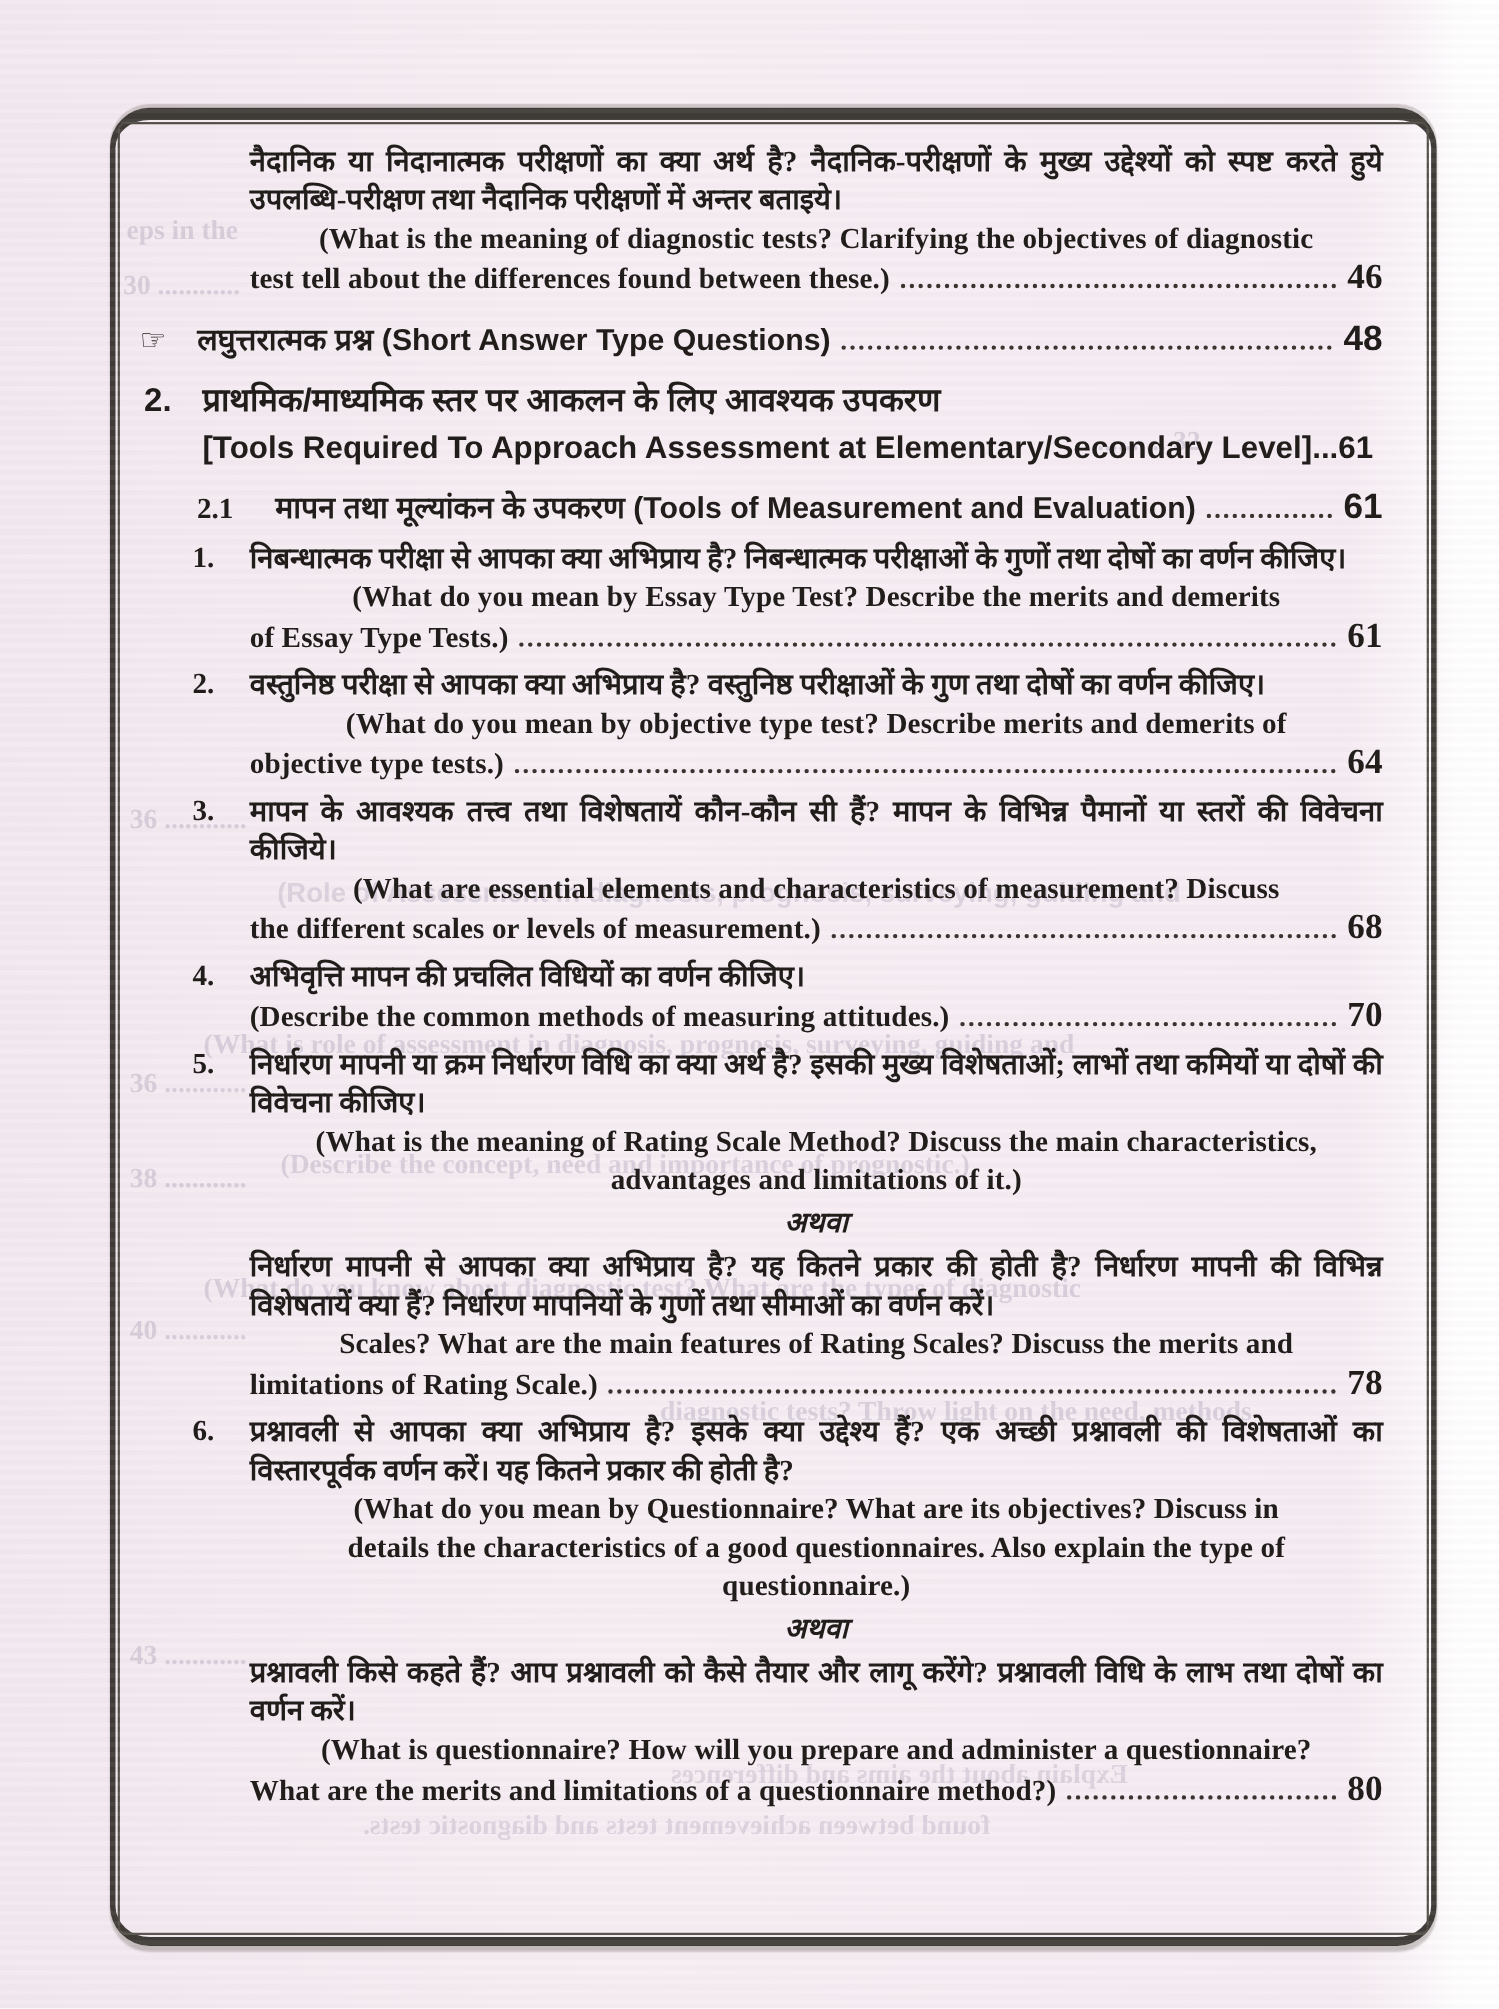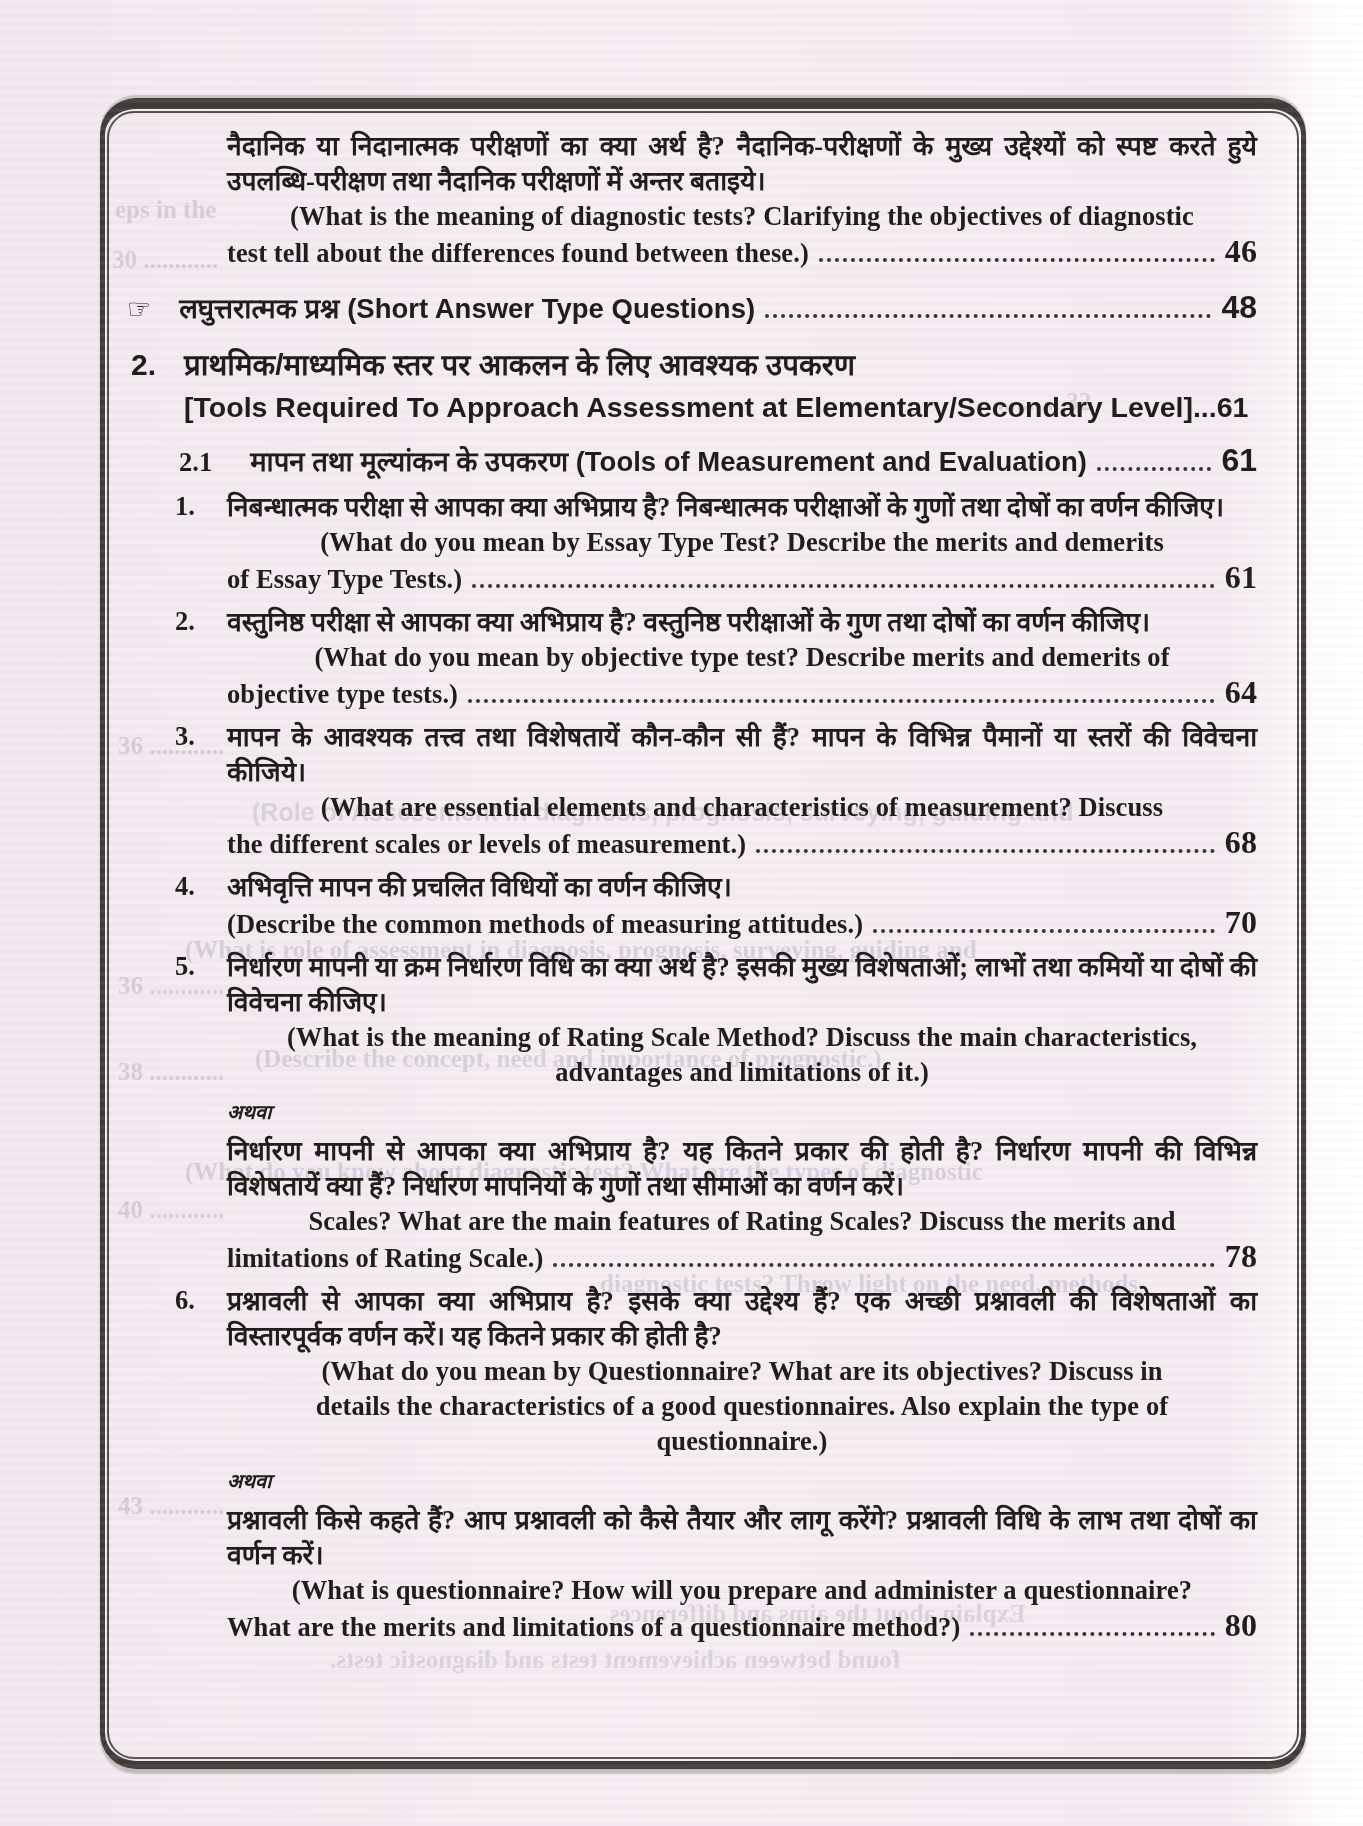--- a/index.html
+++ b/index.html
@@ -20,38 +20,38 @@
   
   .frame-outer{
     position:absolute;left:100px;top:98px;width:1196px;height:1652px;
     border:5px solid #3e3a36;border-top-width:11px;border-bottom-width:8px;
     border-radius:36px;
     box-shadow:0 5px 2px rgba(110,100,95,0.35), 0 -3px 1px rgba(110,100,95,0.28);
     background:transparent;
   }
   .frame-inner{
     position:absolute;inset:2px;
-    border:2.5px solid #514c46;border-radius:27px;
+    border:2.5px solid #514c46;border-radius:7px;
     padding:16px 40px 24px 14px;
     box-sizing:border-box;
     overflow:hidden;
   }
   
   .content{position:relative;z-index:2;}
   p{margin:0;}
   .hi{font-size:26.5px;line-height:35px;font-weight:600;text-align:justify;}
   .en{font-size:26.5px;line-height:35px;font-weight:700;letter-spacing:0.1px;text-align:center;}
   .lead-row{display:flex;align-items:baseline;}
   .leader{flex:1 1 auto;min-width:50px;border-bottom:4.5px dotted #38342f;margin:0 10px 6px 10px;height:1px;}
   .pg{font-weight:700;font-size:32px;white-space:nowrap;}
   .indent{padding-left:104px;}
   .q{position:relative;padding-left:104px;margin-bottom:8px;}
   .qnum{position:absolute;left:52px;top:1px;font-size:26.5px;font-weight:600;}
   .entry0{margin-bottom:16px;}
-  .or{text-align:left;font-style:italic;font-weight:700;font-size:20px;line-height:40px;margin:2px 0;}
+  .or{text-align:center;font-style:italic;font-weight:700;font-size:26px;line-height:40px;margin:2px 0;}
   
   .sa-row{display:flex;align-items:baseline;padding-left:4px;margin:18px 0 18px 0;
           font-family:"Liberation Sans","DejaVu Sans",sans-serif;font-weight:700;font-size:27.5px;}
   .sa-point{font-family:"DejaVu Sans",sans-serif;font-size:27px;margin-right:28px;font-weight:400;}
   
   .chapter{display:flex;align-items:flex-start;padding-left:8px;margin-bottom:14px;
            font-family:"Liberation Sans","DejaVu Sans",sans-serif;font-weight:700;}
   .chnum{font-size:30px;margin-right:28px;line-height:42px;}
   .chlines{font-size:29.5px;line-height:42px;}
   .chlines .l2{font-size:28.5px;}

